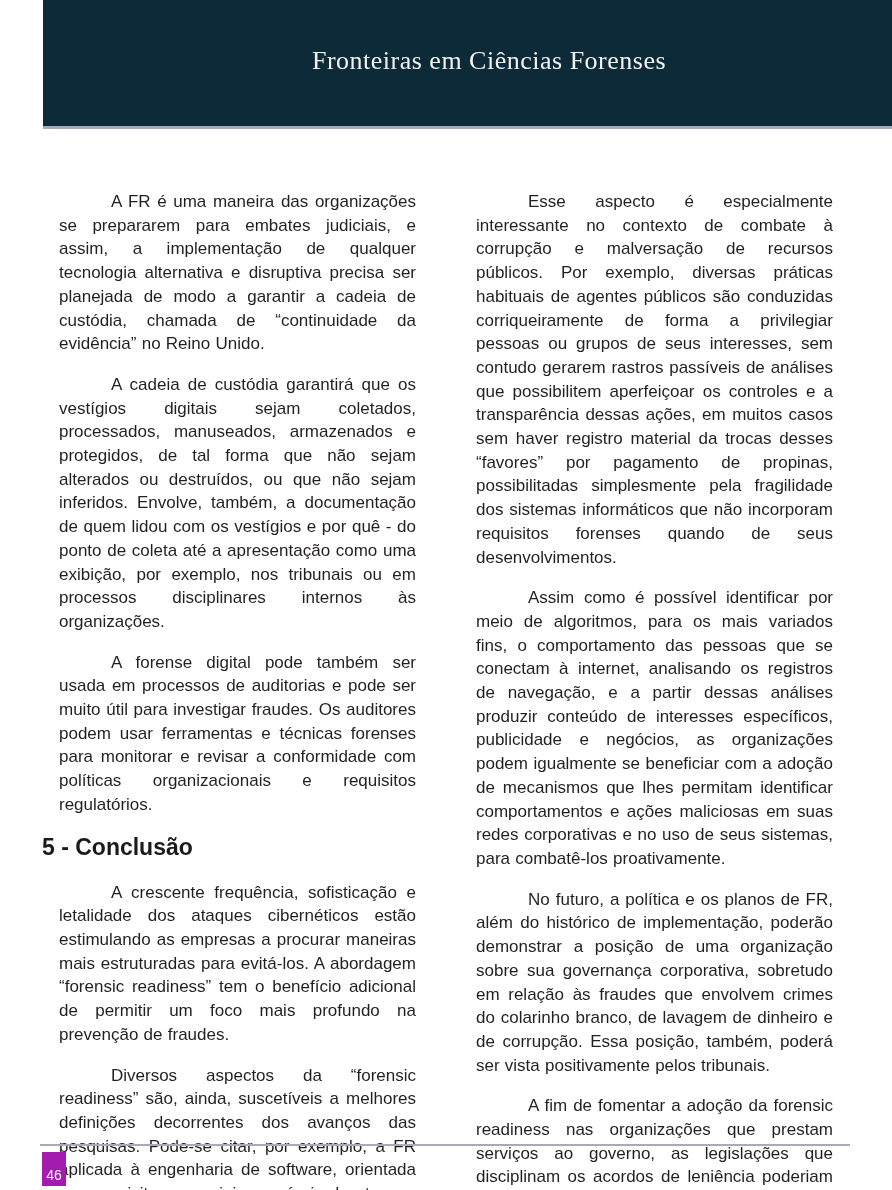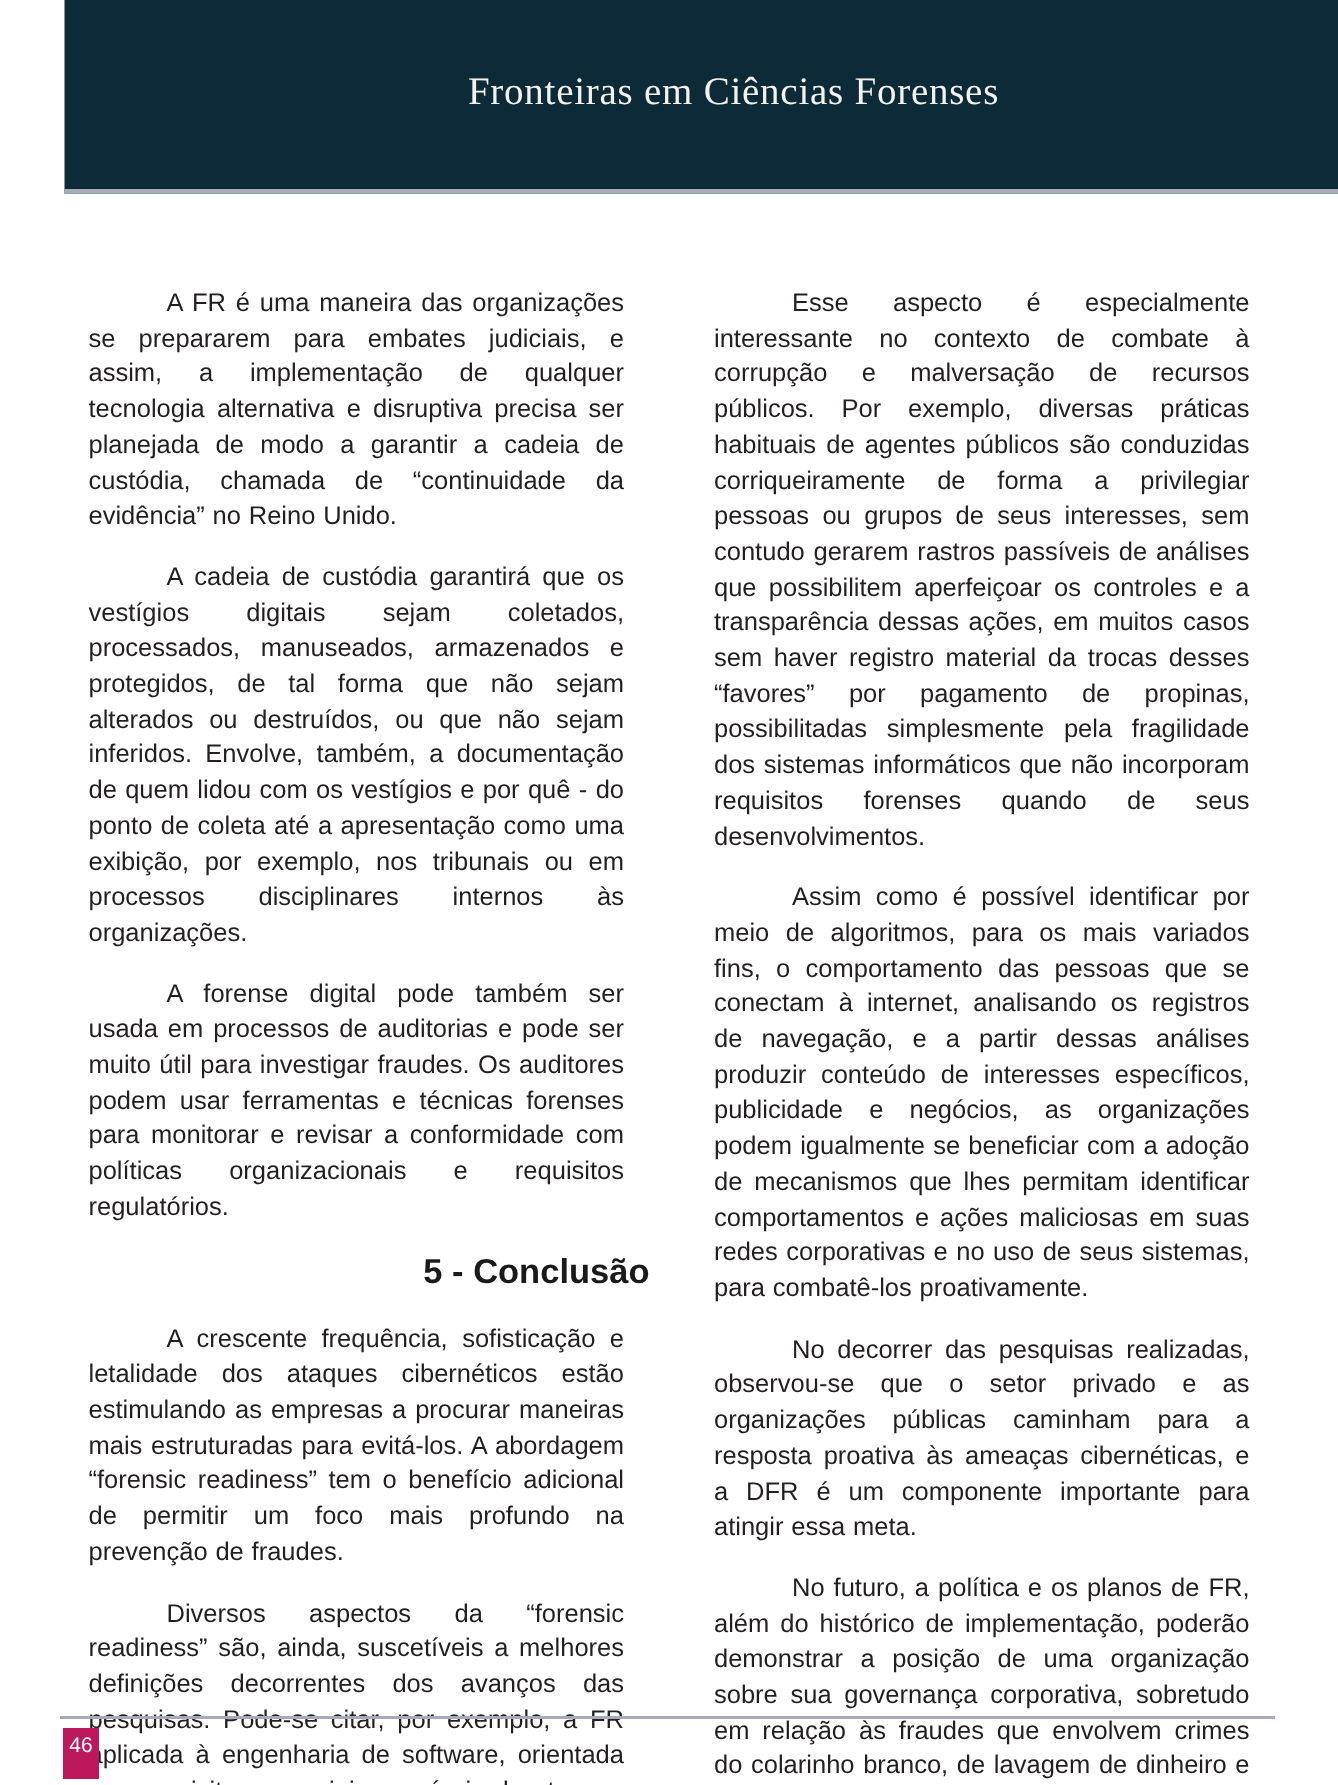--- a/index.html
+++ b/index.html
@@ -49,21 +49,21 @@
     margin: 17px;
     font-size: 17px;
     line-height: 23.7px;
     text-align: justify;
     text-indent: 52px;
     word-spacing: 0.5px;
   }
   .section-heading {
     font-size: 23px;
     font-weight: 700;
-    text-align: right;
+    text-align: left;
     margin: 16px 0 20px 0;
     color: #1a1a1a;
   }
   
   .footer-rule {
     position: absolute;
     left: 40px;
     top: 1144px;
     width: 810px;
     height: 0;
@@ -72,26 +72,26 @@
   .footer-row {
     position: absolute;
     left: 42px;
     top: 1152px;
     display: flex;
     align-items: flex-start;
   }
   .page-number-box {
     width: 24px;
     height: 34px;
-    background: #be185d;
+    background: #a21caf;
     color: #ffffff;
     font-size: 14px;
     display: flex;
     justify-content: center;
-    padding-top: 3px;
+    padding-top: 15px;
     box-sizing: border-box;
   }
   .citation {
     margin-left: 8px;
     padding-top: 4px;
     font-size: 13.5px;
     color: #15324a;
     font-weight: 400;
     letter-spacing: 0.1px;
   }
@@ -114,21 +114,20 @@
 
       <h2 class="section-heading">5 - Conclusão</h2>
 
       <p>A crescente frequência, sofisticação e letalidade dos ataques cibernéticos estão estimulando as empresas a procurar maneiras mais estruturadas para evitá-los. A abordagem “forensic readiness” tem o benefício adicional de permitir um foco mais profundo na prevenção de fraudes.</p>
       <p>Diversos aspectos da “forensic readiness” são, ainda, suscetíveis a melhores definições decorrentes dos avanços das pesquisas. Pode-se citar, por exemplo, a FR aplicada à engenharia de software, orientada aos requisitos negociais passíveis de ataques e fraudes de uma organização.</p>
     </div>
 
     <div class="col">
       <p>Esse aspecto é especialmente interessante no contexto de combate à corrupção e malversação de recursos públicos. Por exemplo, diversas práticas habituais de agentes públicos são conduzidas corriqueiramente de forma a privilegiar pessoas ou grupos de seus interesses, sem contudo gerarem rastros passíveis de análises que possibilitem aperfeiçoar os controles e a transparência dessas ações, em muitos casos sem haver registro material da trocas desses “favores” por pagamento de propinas, possibilitadas simplesmente pela fragilidade dos sistemas informáticos que não incorporam requisitos forenses quando de seus desenvolvimentos.</p>
       <p>Assim como é possível identificar por meio de algoritmos, para os mais variados fins, o comportamento das pessoas que se conectam à internet, analisando os registros de navegação, e a partir dessas análises produzir conteúdo de interesses específicos, publicidade e negócios, as organizações podem igualmente se beneficiar com a adoção de mecanismos que lhes permitam identificar comportamentos e ações maliciosas em suas redes corporativas e no uso de seus sistemas, para combatê-los proativamente.</p>
-      <p>No decorrer das pesquisas realizadas, observou-se que o setor privado e as organizações públicas caminham para a resposta proativa às ameaças cibernéticas, e a DFR é um componente importante para atingir essa meta.</p>
       <p>No futuro, a política e os planos de FR, além do histórico de implementação, poderão demonstrar a posição de uma organização sobre sua governança corporativa, sobretudo em relação às fraudes que envolvem crimes do colarinho branco, de lavagem de dinheiro e de corrupção. Essa posição, também, poderá ser vista positivamente pelos tribunais.</p>
       <p>A fim de fomentar a adoção da forensic readiness nas organizações que prestam serviços ao governo, as legislações que disciplinam os acordos de leniência poderiam ser revistas no sentido de tornar a implementação da forensic readiness um possível item desses acordos, visando garantir a intenção das organizações de combaterem internamente as fraudes, subornos, lavagem de dinheiro e outros crimes econômicos. Dessa forma, esses acordos poderiam ser mais</p>
     </div>
 
   </div>
 
   <div class="footer-rule"></div>
   <div class="footer-row">
     <div class="page-number-box">46</div>
   </div>

